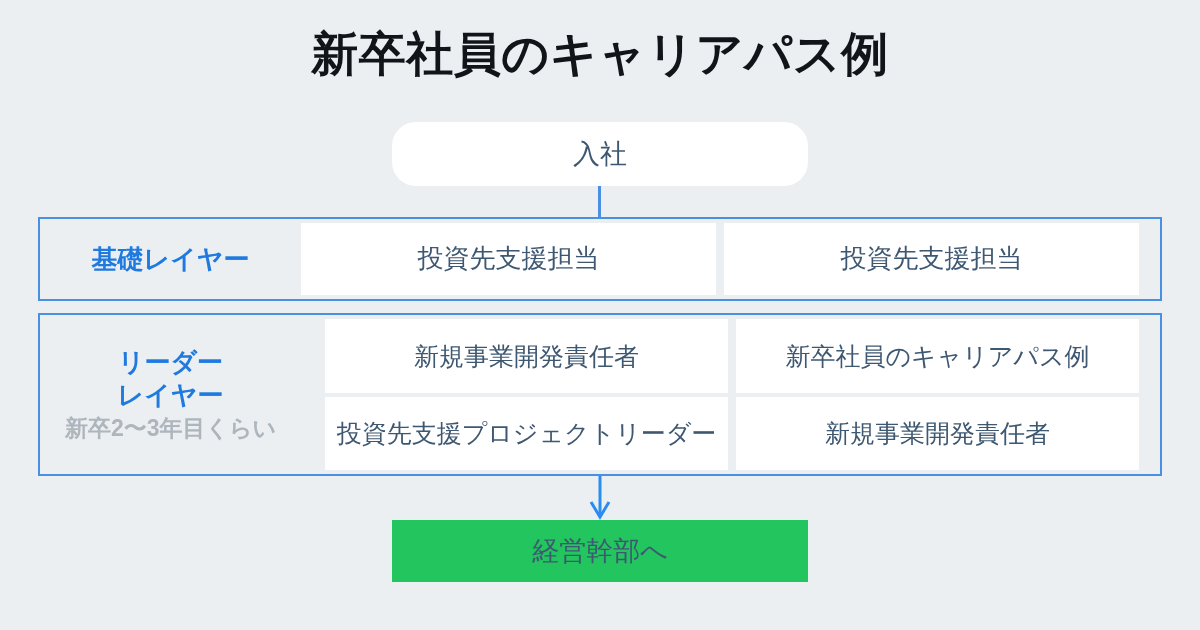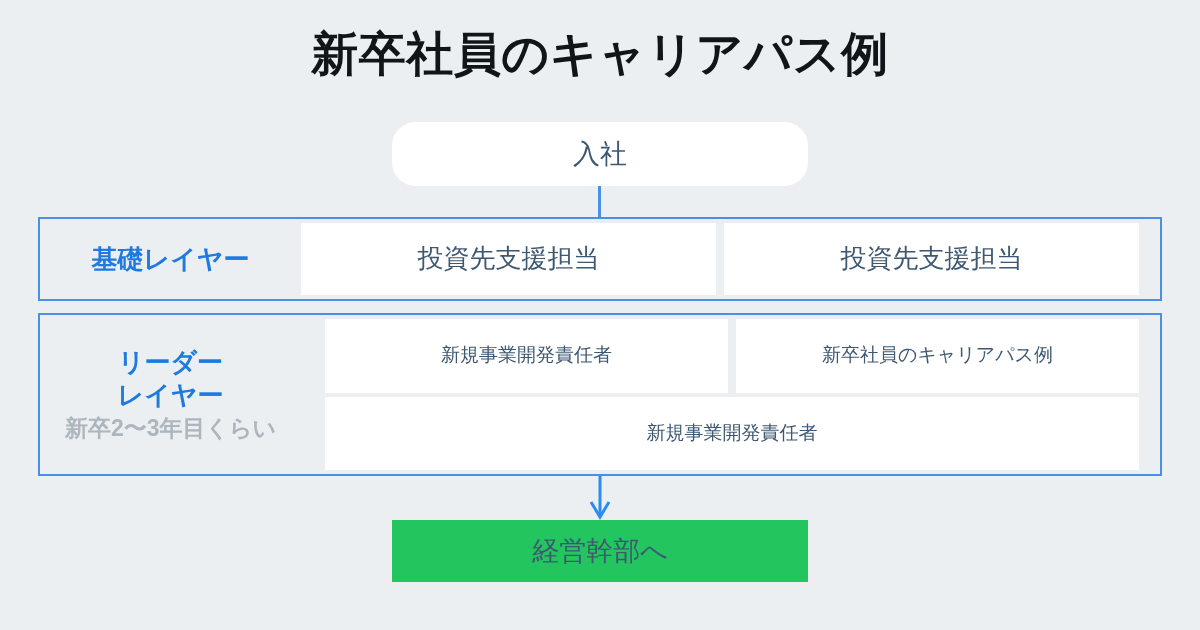--- a/index.html
+++ b/index.html
@@ -127,21 +127,21 @@
     flex: 1 1 auto;
     gap: 8px;
     min-height: 0;
   }
   .card {
     flex: 1 1 0;
     background: #ffffff;
     display: flex;
     align-items: center;
     justify-content: center;
-    font-size: 19px;
+    font-size: 25px;
     font-weight: 500;
     color: #3e5871;
     text-align: center;
     line-height: 1.2;
     white-space: nowrap;
   }
   .layer-panel.base .card {
     font-size: 26px;
   }
 
@@ -212,20 +212,23 @@
       <div class="card-row">
         <div class="card">
           <span>新規事業開発責任者</span>
         </div>
         <div class="card">
           <span>新卒社員のキャリアパス例</span>
         </div>
       </div>
       <div class="card-row">
         <div class="card">
+          <span>投資先支援プロジェクトリーダー</span>
+        </div>
+        <div class="card">
           <span>新規事業開発責任者</span>
         </div>
       </div>
     </div>
   </div>
 
   <div class="arrow-wrap">
     <svg width="24" height="44" viewBox="0 0 24 44" aria-hidden="true">
       <line x1="12" y1="0" x2="12" y2="38" stroke="#2b8cf0" stroke-width="3"></line>
       <polyline points="3,26 12,41 21,26" fill="none" stroke="#2b8cf0" stroke-width="3"></polyline>

